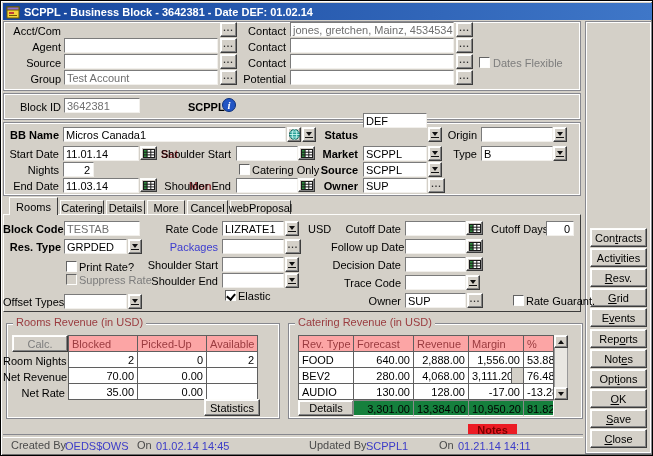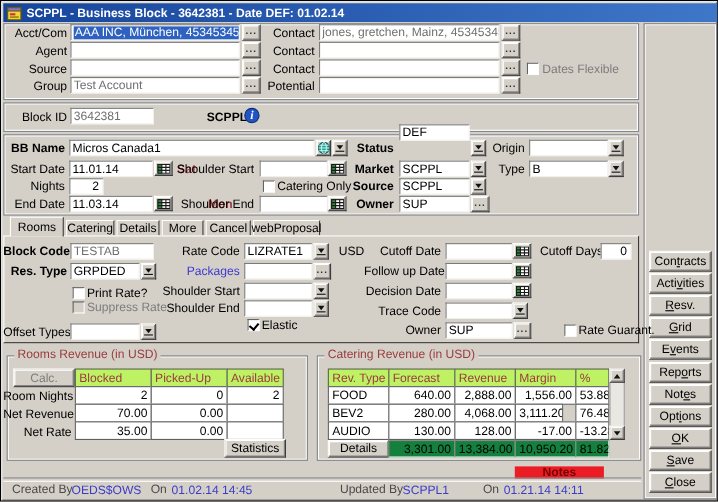--- a/index.html
+++ b/index.html
@@ -39,21 +39,21 @@
   .etched{position:absolute;border:1px solid #87888f;box-shadow:inset 0 0 0 1px #fff;box-sizing:border-box;}
   .legend{position:absolute;background:#d4d0c8;padding:0 3px;z-index:2;line-height:11px;}
   .tab{position:absolute;top:199px;height:14px;background:#d4d0c8;border:1px solid;
        border-color:#fdfdfb #3c3c3c transparent #fdfdfb;border-bottom:none;display:flex;align-items:center;
        justify-content:center;box-sizing:border-box;z-index:2;}
   .tab.active{top:196px;height:18px;z-index:4;}
   .tabpage{position:absolute;left:2px;top:213px;width:578px;height:98px;background:#d4d0c8;
        border:1px solid;border-color:#fdfdfb #3c3c3c #3c3c3c #fdfdfb;box-sizing:border-box;z-index:3;}
   .cell{position:absolute;border:1px solid #5f5f5f;background:#fff;padding:2px 3px 0;overflow:hidden;
        white-space:nowrap;box-sizing:border-box;line-height:12px;}
-  .cell.hdr{background:#bef264;color:#9a3b3f;}
+  .cell.hdr{background:#fca5a5;color:#9a3b3f;}
   .cell.num{text-align:right;}
   .cell.tot{background:#15803d;border-color:#8a8a8a #fdfdfb #fdfdfb #8a8a8a;text-align:right;}
   .scrolltrack{position:absolute;background:#e9e7e2;border:1px solid #9a9a9a;box-sizing:border-box;}
   .notes{position:absolute;background:#ec1c24;color:#7a0000;font-weight:bold;display:flex;
        align-items:center;justify-content:center;line-height:10px;}
   .u{text-decoration:underline;}
   svg{display:block;}
 </style>
 </head>
 <body>
@@ -68,21 +68,20 @@
         <rect x="3" y="7" width="5" height="2" fill="#c23b3b"></rect>
         <rect x="3" y="10" width="8" height="1" fill="#6b5b00"></rect>
       </svg>
     </span>
     <span>SCPPL - Business Block - 3642381 - Date DEF: 01.02.14</span>
   </div>
 
   <div class="etched" style="left:2px;top:20px;width:578px;height:70px;"></div>
 
   <div class="lbl r" style="left:2px;top:24px;width:58px;">Acct/Com</div>
-  <div class="fld" style="left:63px;top:21px;width:154px;height:15px;"><span class="sel">AAA INC, München, 45345345</span></div>
   <div class="b3d" style="left:219px;top:21px;width:17px;height:15px;">
       <span class="lovg">...</span>
     </div>
 
   <div class="lbl r" style="left:2px;top:40px;width:58px;text-align:right;">Agent</div>
   <div class="fld" style="left:63px;top:37px;width:154px;height:15px;"></div>
   <div class="b3d" style="left:219px;top:37px;width:17px;height:15px;">
       <span class="lovg">...</span>
     </div>
 
@@ -510,21 +509,21 @@
       <span></span>
       <span class="u">S</span>
       <span>ave</span>
     </div>
   <div class="b3d" style="left:589px;top:428px;width:57px;height:19px;z-index:2;">
       <span></span>
       <span class="u">C</span>
       <span>lose</span>
     </div>
 
-  <div class="notes" style="left:467px;top:423px;width:81px;height:11px;font-size:11px;">
+  <div class="notes" style="left:467px;top:423px;width:49px;height:11px;font-size:11px;">
       <span>Notes</span>
     </div>
   <div style="position:absolute;left:2px;top:433px;width:580px;height:2px;border-top:1px solid #87888f;border-bottom:1px solid #fff;"></div>
 
   <div class="lbl graylbl" style="left:10px;top:438px;">Created By</div>
   <div class="lbl blue" style="left:64px;top:439px;">OEDS$OWS</div>
   <div class="lbl graylbl" style="left:136px;top:438px;">On</div>
   <div class="lbl blue" style="left:155px;top:439px;">01.02.14 14:45</div>
   <div class="lbl graylbl" style="left:308px;top:438px;">Updated By</div>
   <div class="lbl blue" style="left:365px;top:439px;">SCPPL1</div>

